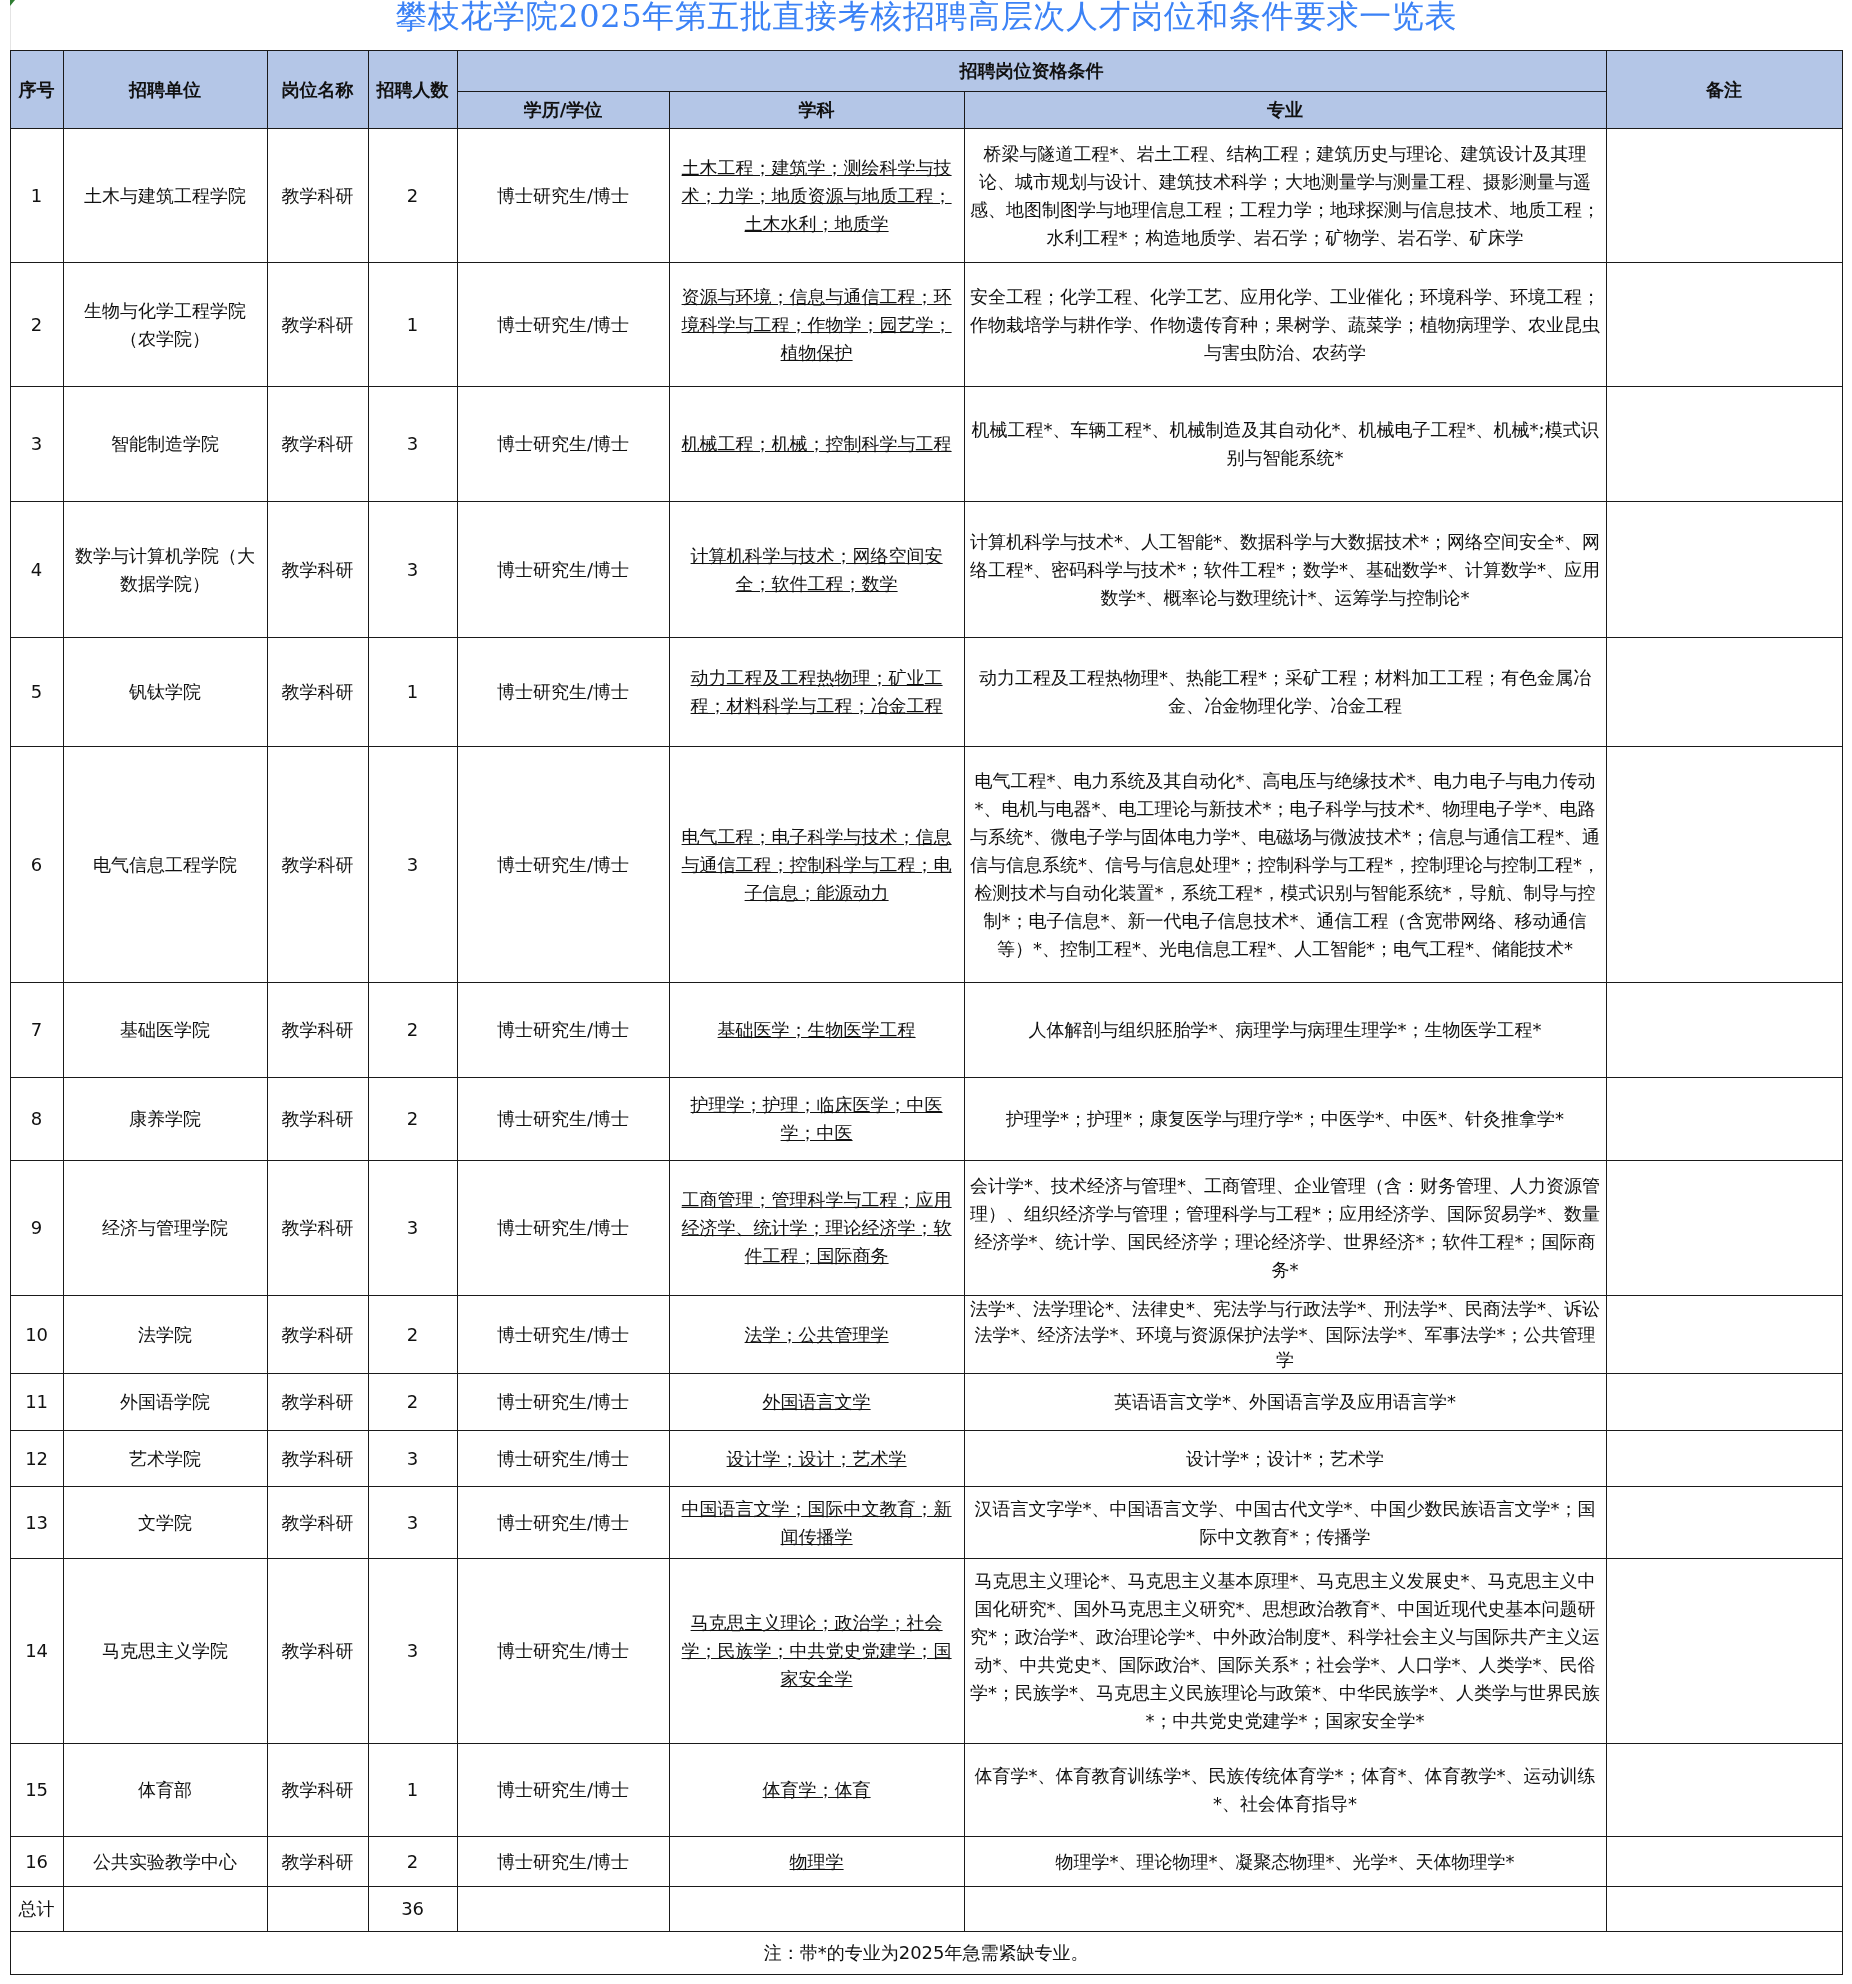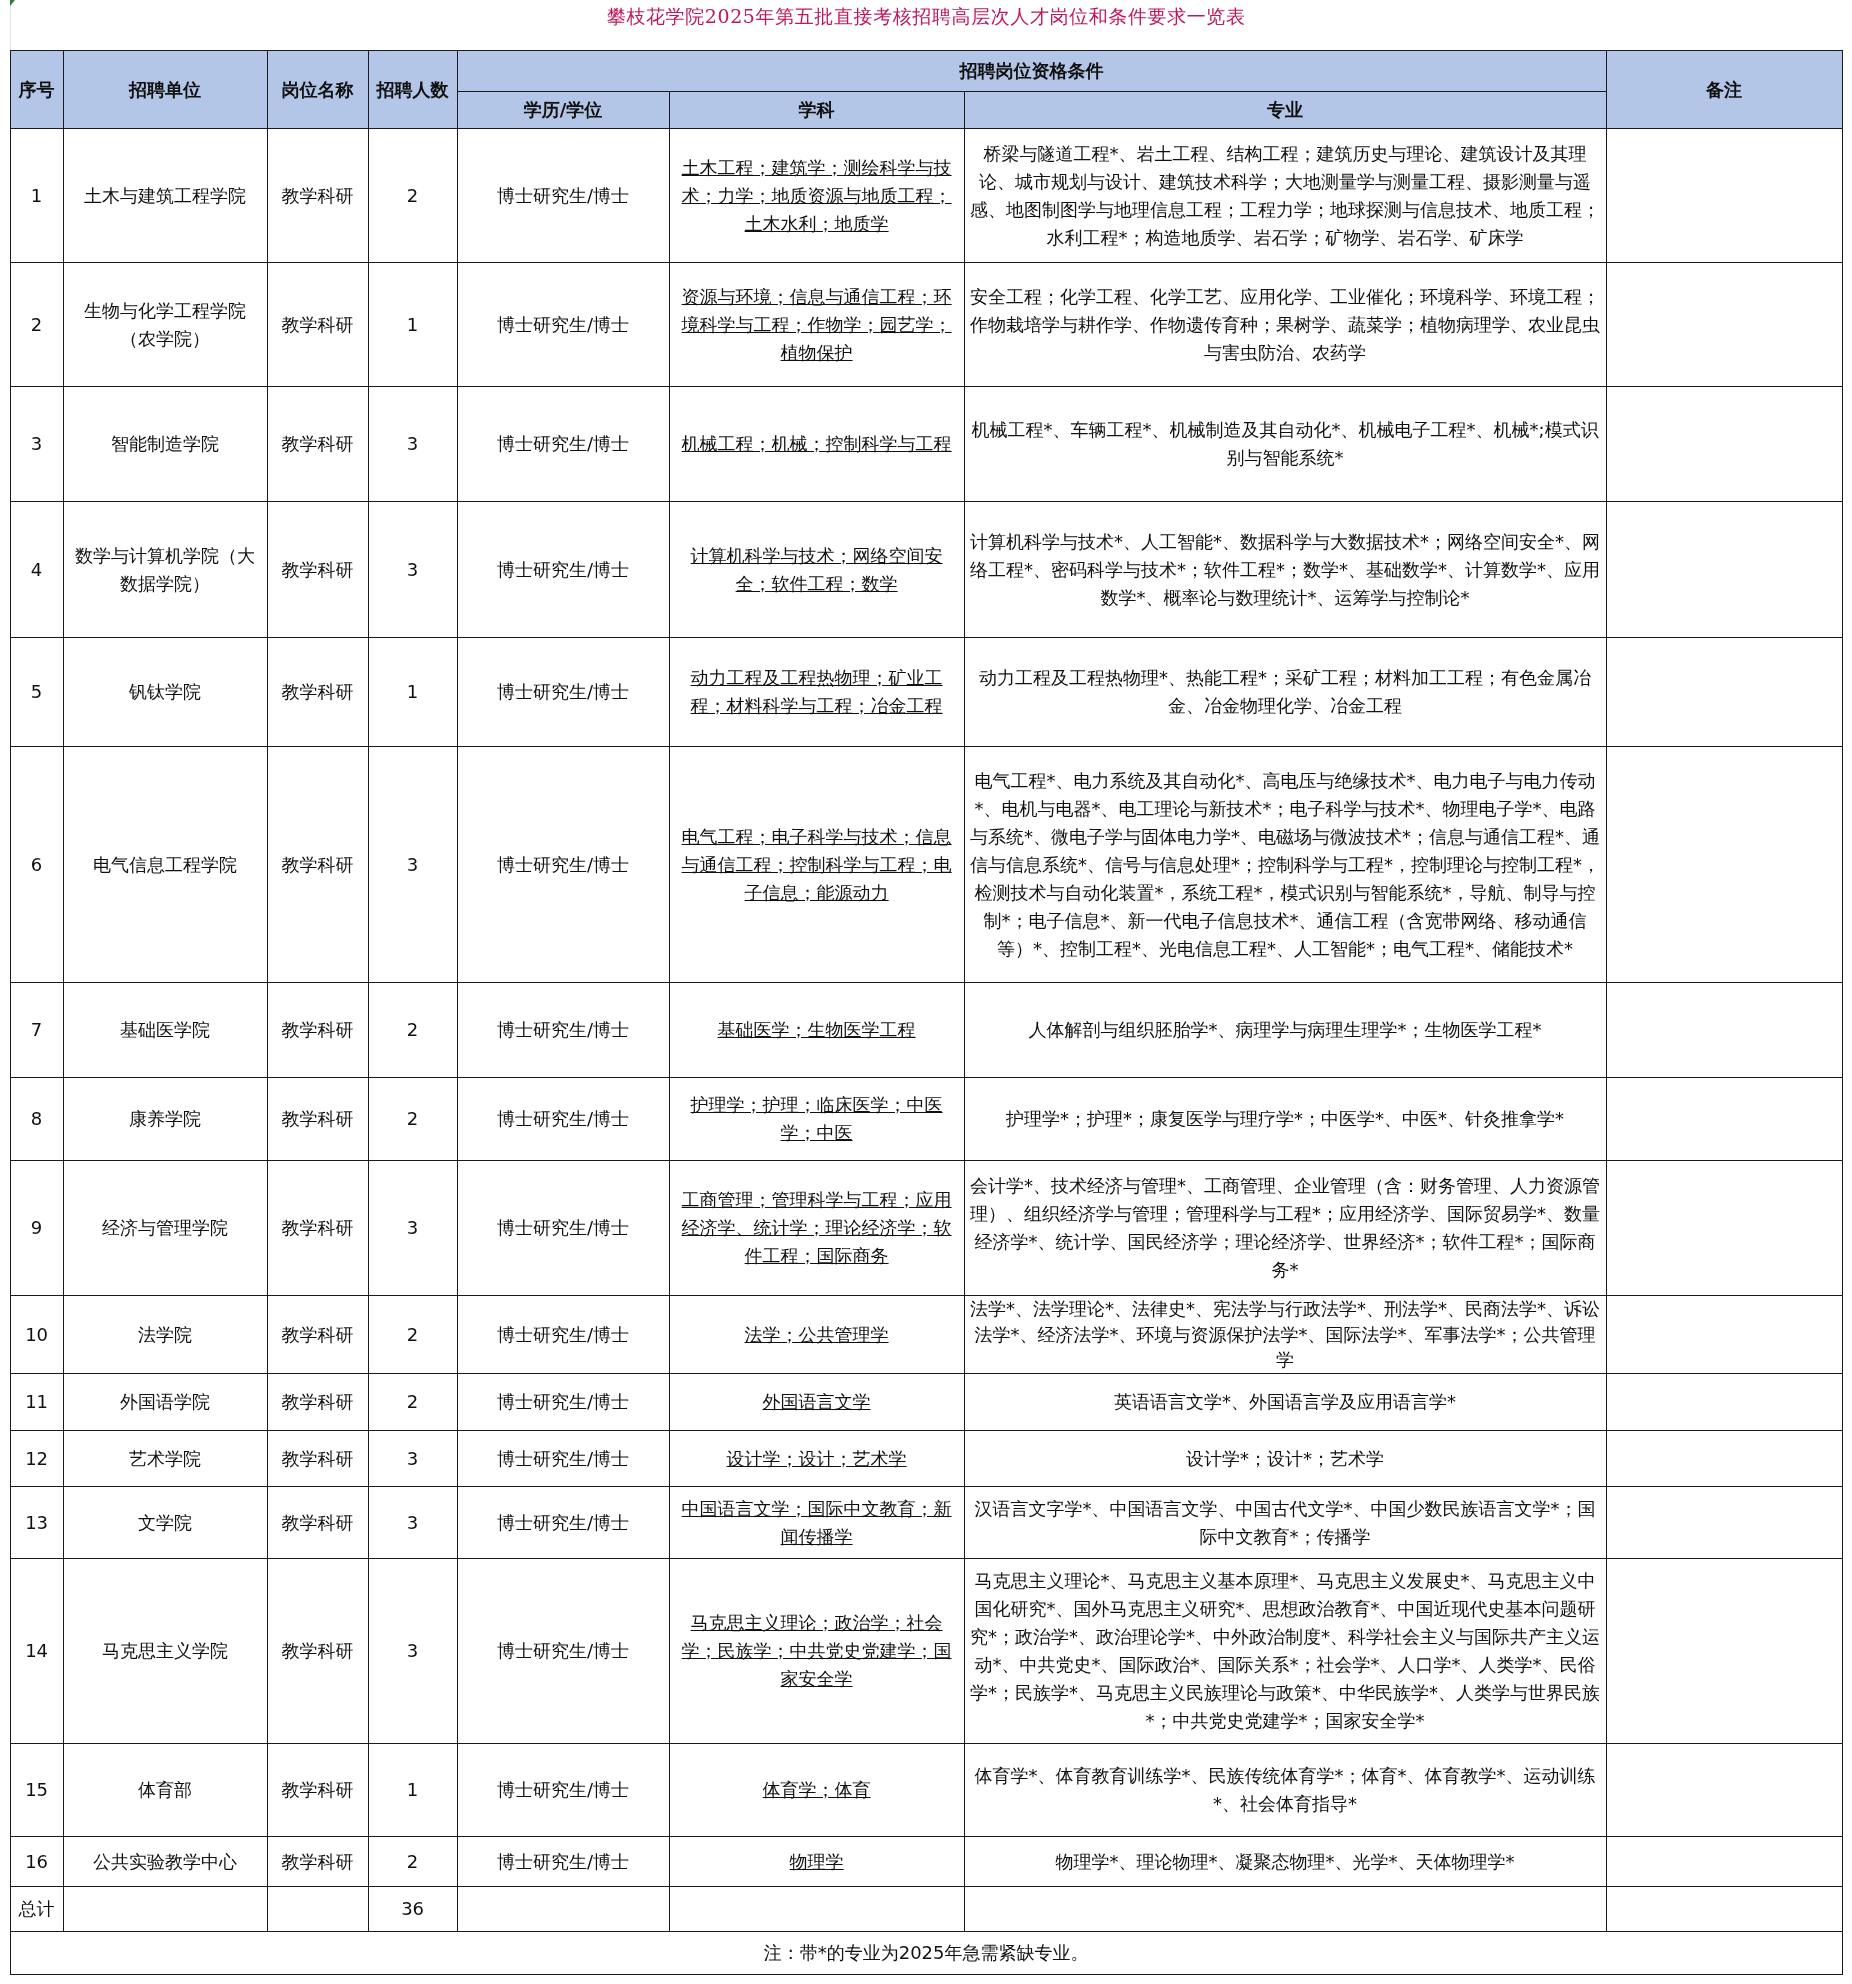--- a/index.html
+++ b/index.html
@@ -3,21 +3,21 @@
 <meta charset="utf-8">
 <style>
   html, body { margin: 0; padding: 0; background: #ffffff; }
   body { width: 1853px; height: 1985px; position: relative; overflow: hidden;
          font-family: "DejaVu Sans", "Liberation Sans", sans-serif; color: #111; }
   .corner-mark { position: absolute; left: 10.2px; top: 0; width: 0; height: 0;
          border-top: 6.4px solid #2e7d32; border-right: 5.1px solid transparent; }
   .left-rule { position: absolute; left: 9.6px; top: 0; width: 1.3px; height: 51px; background: #e4e4e4; }
   .title { position: absolute; left: 10.2px; top: 0; width: 1832px; height: 34px;
          display: flex; align-items: center; justify-content: center;
-         font-family: "DejaVu Serif", "Liberation Serif", serif; font-size: 19px; color: #be185d; letter-spacing: 0.6px; }
+         font-family: "DejaVu Serif", "Liberation Serif", serif; font-size: 32px; color: #3b82f6; letter-spacing: 0.6px; }
   table.grid { position: absolute; left: 9.6px; top: 50px; width: 1833px;
          border-collapse: collapse; table-layout: fixed; }
   table.grid td, table.grid th { border: 1.9px solid #1a1a1a; text-align: center; vertical-align: middle;
          padding: 0 3.8px; font-size: 18px; line-height: 28px; font-weight: normal; word-break: break-all; }
   table.grid th { background: #b4c6e7; font-weight: bold; font-size: 18px; }
   table.grid tr.hdr1 th { height: 40px; }
   table.grid tr.hdr2 th { height: 36px; text-align: center; }
   td.c-major { text-align: center; line-height: 28px; }
   td.c-subj { line-height: 28px; text-decoration: underline; }
   td.note { text-align: left; padding-left: 5.1px; height: 42px; }

